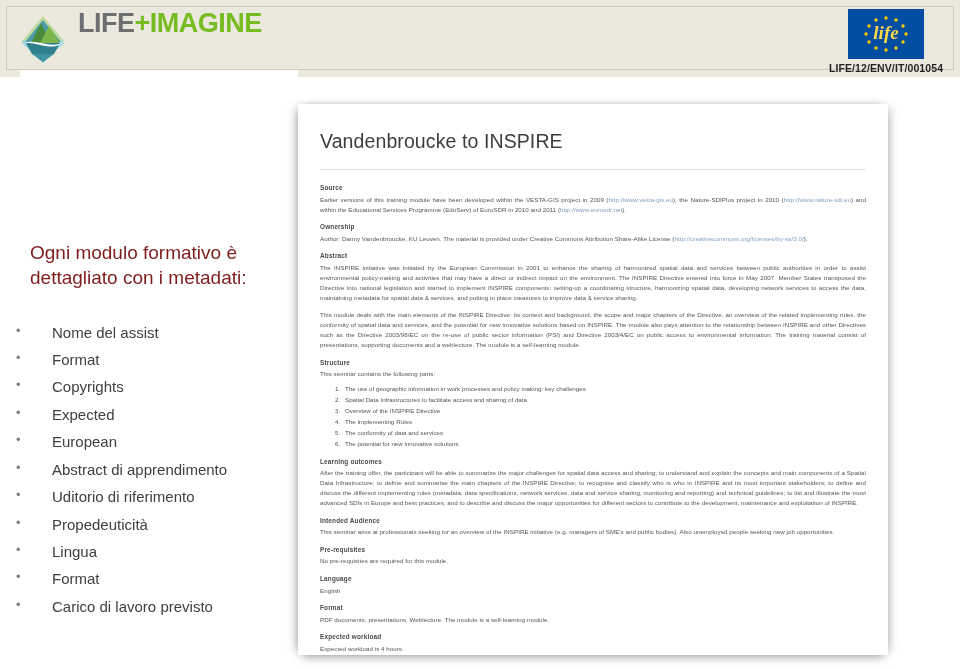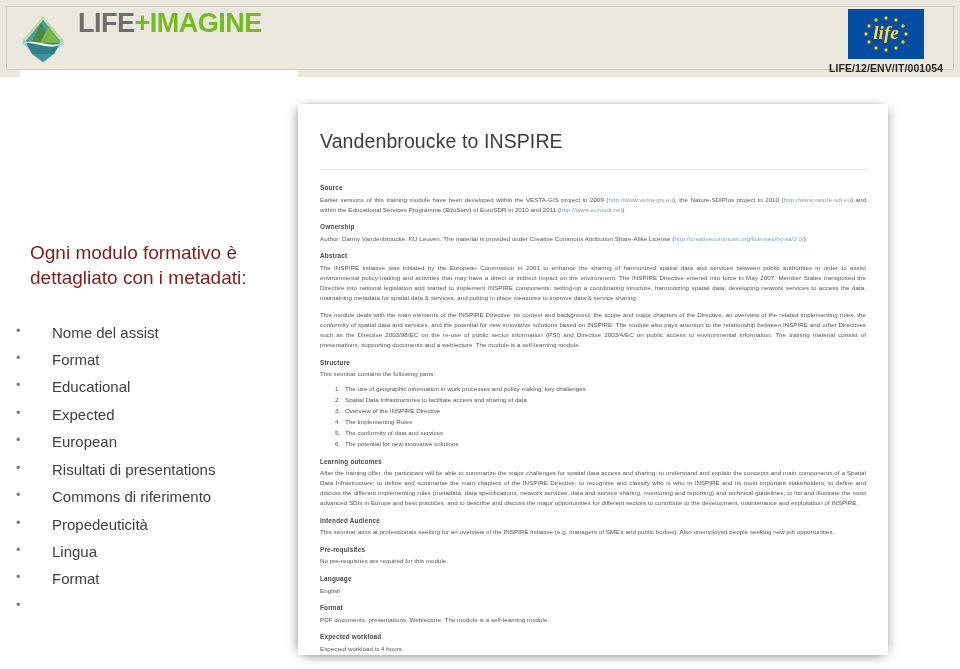--- a/index.html
+++ b/index.html
@@ -225,29 +225,29 @@
     </svg>
   </div>
   <div id="project-code">LIFE/12/ENV/IT/001054</div>
 </div>
 
 <div id="left-col">
   <div id="left-heading">Ogni modulo formativo è dettagliato con i metadati:</div>
   <ul id="bullet-list">
     <li><span class="bullet-dot">•</span><span>Nome del assist</span></li>
     <li><span class="bullet-dot">•</span><span>Format</span></li>
-    <li><span class="bullet-dot">•</span><span>Educational</span></li>
+    <li><span class="bullet-dot">•</span><span>Copyrights</span></li>
     <li><span class="bullet-dot">•</span><span>Expected</span></li>
     <li><span class="bullet-dot">•</span><span>European</span></li>
-    <li><span class="bullet-dot">•</span><span>Risultati di presentations</span></li>
-    <li><span class="bullet-dot">•</span><span>Commons di riferimento</span></li>
+    <li><span class="bullet-dot">•</span><span>Abstract di apprendimento</span></li>
+    <li><span class="bullet-dot">•</span><span>Uditorio di riferimento</span></li>
     <li><span class="bullet-dot">•</span><span>Propedeuticità</span></li>
     <li><span class="bullet-dot">•</span><span>Lingua</span></li>
     <li><span class="bullet-dot">•</span><span>Format</span></li>
-    <li><span class="bullet-dot">•</span></li>
+    <li><span class="bullet-dot">•</span><span>Carico di lavoro previsto</span></li>
   </ul>
 </div>
 
 <div id="doc-panel">
 
   <div id="doc-title">Vandenbroucke to INSPIRE</div>
   <div id="doc-title-rule"></div>
 
   <div class="doc-h" id="first-h">Source</div>
   <p class="doc-p"><span>Earlier versions of this training module have been developed within the VESTA-GIS project in 2009 (</span><span class="doc-link">http://www.vesta-gis.eu</span><span>), the Nature-SDIPlus project in 2010 (</span><span class="doc-link">http://www.nature-sdi.eu</span><span>) and within the Educational Services Programme (EduServ) of EuroSDR in 2010 and 2011 (</span><span class="doc-link">http://www.eurosdr.net</span><span>).</span></p>

